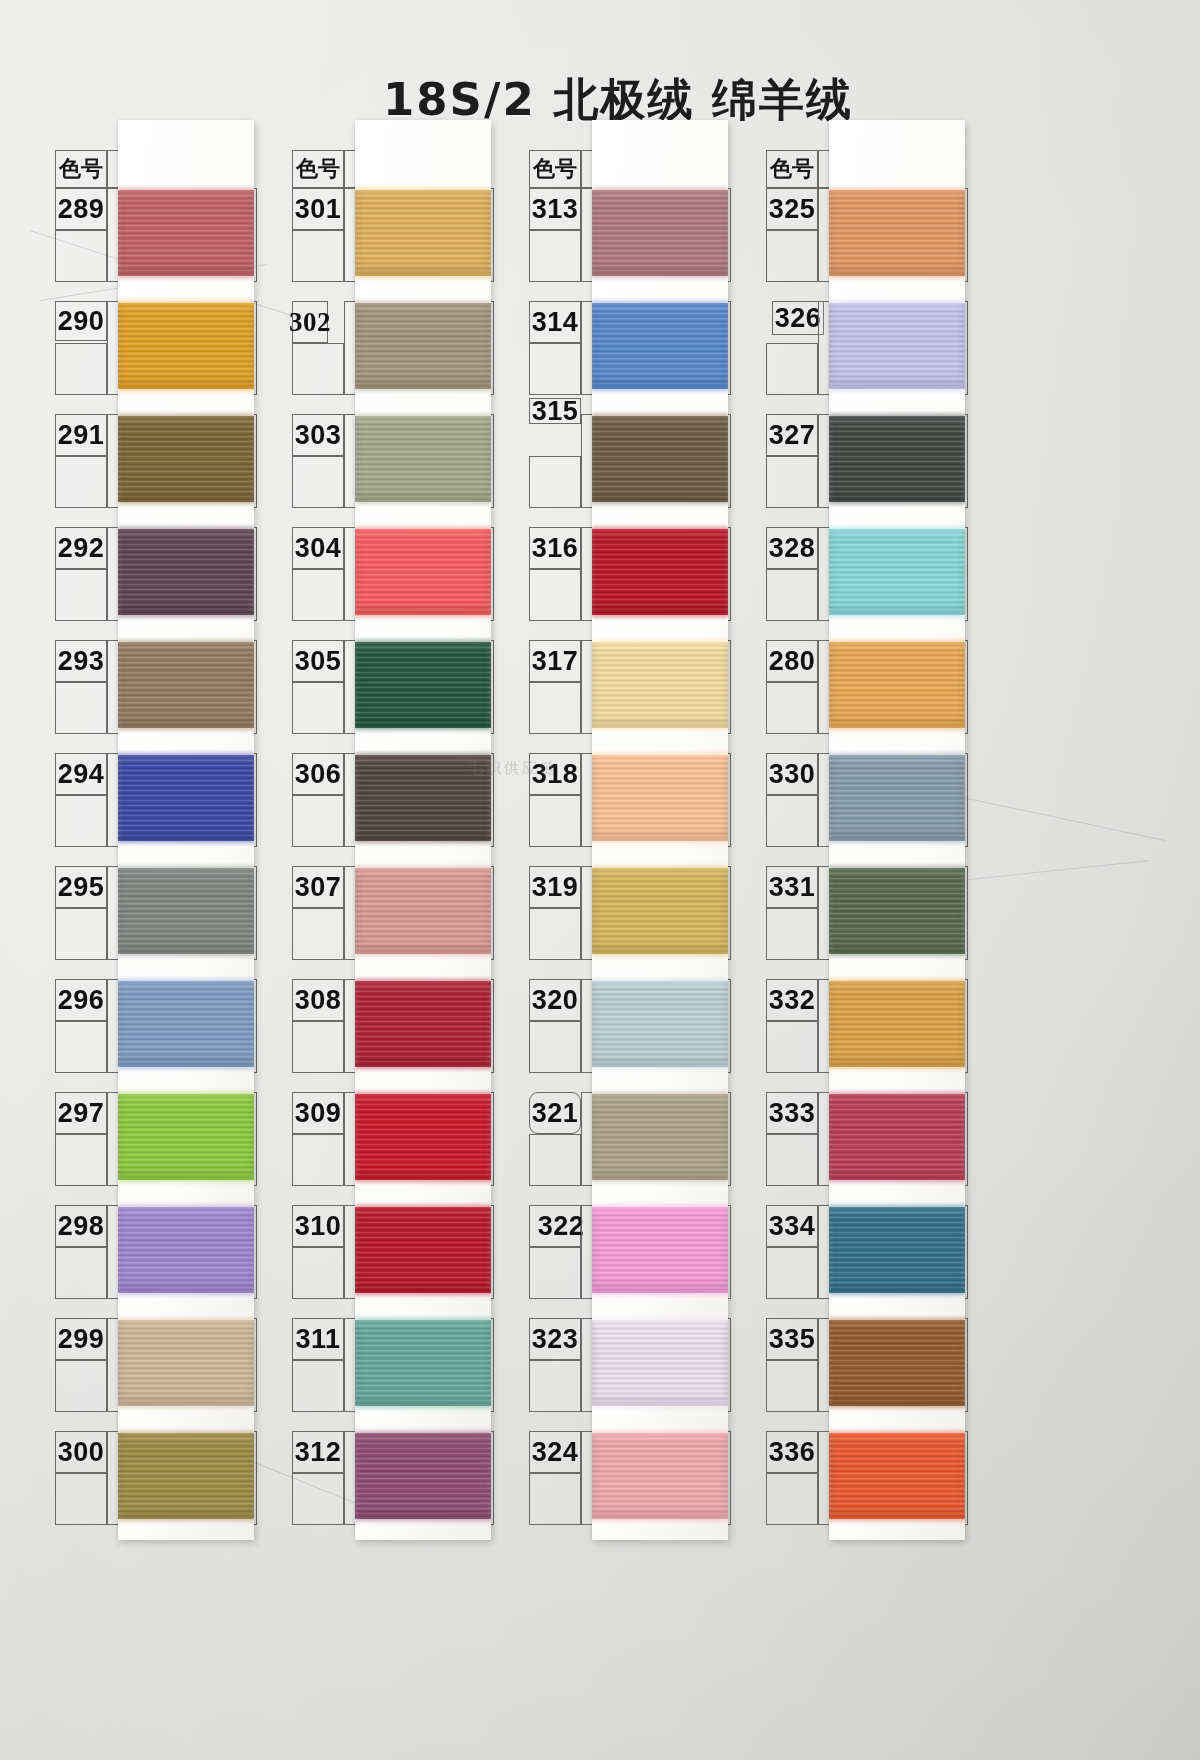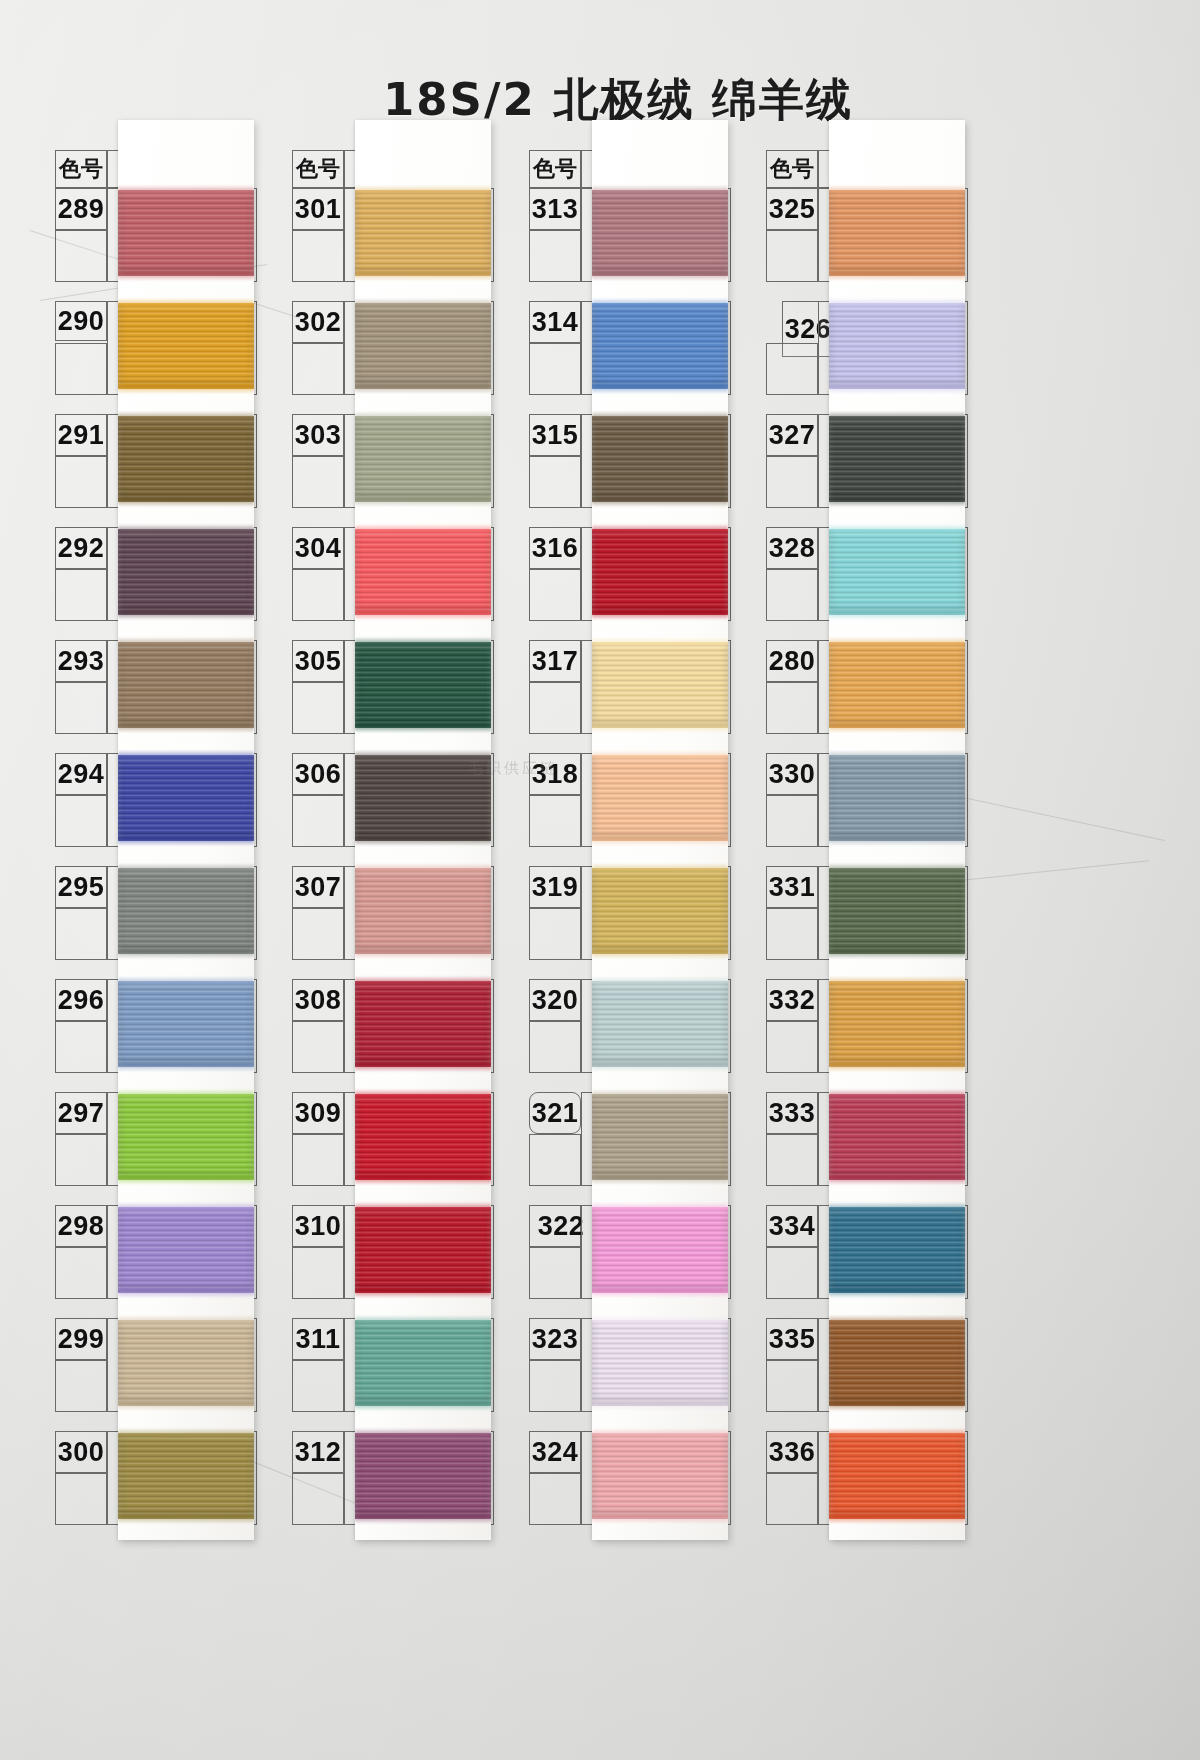--- a/index.html
+++ b/index.html
@@ -214,21 +214,21 @@
         </div>
       </div>
     </div>
     <div class="column" style="left: 292px;">
       <div class="labels">
         <div class="lbl head" style="left: 0px; top: 30px; width: 52px; height: 38px;">色号</div>
         <div class="lbl" style="left: 52px; top: 30px; width: 40px; height: 38px;"></div>
         <div class="lbl num" style="left: 0px; top: 68px; width: 52px; height: 42px;">301</div>
         <div class="lbl" style="left: 0px; top: 110px; width: 52px; height: 52px;"></div>
         <div class="lbl" style="left: 52px; top: 68px; width: 150px; height: 94px;"></div>
-        <div class="lbl num" style="left: 0px; top: 181px; width: 52px; height: 42px;">302</div>
+        <div class="lbl num" style="left: 0px; top: 181px; width: 36px; height: 42px; font-family: Liberation Serif, serif;">302</div>
         <div class="lbl" style="left: 0px; top: 223px; width: 52px; height: 52px;"></div>
         <div class="lbl" style="left: 52px; top: 181px; width: 150px; height: 94px;"></div>
         <div class="lbl num" style="left: 0px; top: 294px; width: 52px; height: 42px;">303</div>
         <div class="lbl" style="left: 0px; top: 336px; width: 52px; height: 52px;"></div>
         <div class="lbl" style="left: 52px; top: 294px; width: 150px; height: 94px;"></div>
         <div class="lbl num" style="left: 0px; top: 407px; width: 52px; height: 42px;">304</div>
         <div class="lbl" style="left: 0px; top: 449px; width: 52px; height: 52px;"></div>
         <div class="lbl" style="left: 52px; top: 407px; width: 150px; height: 94px;"></div>
         <div class="lbl num" style="left: 0px; top: 520px; width: 52px; height: 42px;">305</div>
         <div class="lbl" style="left: 0px; top: 562px; width: 52px; height: 52px;"></div>
@@ -321,21 +321,21 @@
     <div class="column" style="left: 529px;">
       <div class="labels">
         <div class="lbl head" style="left: 0px; top: 30px; width: 52px; height: 38px;">色号</div>
         <div class="lbl" style="left: 52px; top: 30px; width: 40px; height: 38px;"></div>
         <div class="lbl num" style="left: 0px; top: 68px; width: 52px; height: 42px;">313</div>
         <div class="lbl" style="left: 0px; top: 110px; width: 52px; height: 52px;"></div>
         <div class="lbl" style="left: 52px; top: 68px; width: 150px; height: 94px;"></div>
         <div class="lbl num" style="left: 0px; top: 181px; width: 52px; height: 42px;">314</div>
         <div class="lbl" style="left: 0px; top: 223px; width: 52px; height: 52px;"></div>
         <div class="lbl" style="left: 52px; top: 181px; width: 150px; height: 94px;"></div>
-        <div class="lbl num" style="left: 0px; top: 294px; width: 52px; height: 42px;">315</div>
+        <div class="lbl num" style="left: 0px; top: 278px; width: 52px; height: 26px;">315</div>
         <div class="lbl" style="left: 0px; top: 336px; width: 52px; height: 52px;"></div>
         <div class="lbl" style="left: 52px; top: 294px; width: 150px; height: 94px;"></div>
         <div class="lbl num" style="left: 0px; top: 407px; width: 52px; height: 42px;">316</div>
         <div class="lbl" style="left: 0px; top: 449px; width: 52px; height: 52px;"></div>
         <div class="lbl" style="left: 52px; top: 407px; width: 150px; height: 94px;"></div>
         <div class="lbl num" style="left: 0px; top: 520px; width: 52px; height: 42px;">317</div>
         <div class="lbl" style="left: 0px; top: 562px; width: 52px; height: 52px;"></div>
         <div class="lbl" style="left: 52px; top: 520px; width: 150px; height: 94px;"></div>
         <div class="lbl num" style="left: 0px; top: 633px; width: 52px; height: 42px;">318</div>
         <div class="lbl" style="left: 0px; top: 675px; width: 52px; height: 52px;"></div>
@@ -422,21 +422,21 @@
         </div>
       </div>
     </div>
     <div class="column" style="left: 766px;">
       <div class="labels">
         <div class="lbl head" style="left: 0px; top: 30px; width: 52px; height: 38px;">色号</div>
         <div class="lbl" style="left: 52px; top: 30px; width: 40px; height: 38px;"></div>
         <div class="lbl num" style="left: 0px; top: 68px; width: 52px; height: 42px;">325</div>
         <div class="lbl" style="left: 0px; top: 110px; width: 52px; height: 52px;"></div>
         <div class="lbl" style="left: 52px; top: 68px; width: 150px; height: 94px;"></div>
-        <div class="lbl num" style="left: 16px; top: 181px; width: 52px; height: 56px;">326</div>
+        <div class="lbl num" style="left: 6px; top: 181px; width: 52px; height: 34px;">326</div>
         <div class="lbl" style="left: 0px; top: 223px; width: 52px; height: 52px;"></div>
         <div class="lbl" style="left: 52px; top: 181px; width: 150px; height: 94px;"></div>
         <div class="lbl num" style="left: 0px; top: 294px; width: 52px; height: 42px;">327</div>
         <div class="lbl" style="left: 0px; top: 336px; width: 52px; height: 52px;"></div>
         <div class="lbl" style="left: 52px; top: 294px; width: 150px; height: 94px;"></div>
         <div class="lbl num" style="left: 0px; top: 407px; width: 52px; height: 42px;">328</div>
         <div class="lbl" style="left: 0px; top: 449px; width: 52px; height: 52px;"></div>
         <div class="lbl" style="left: 52px; top: 407px; width: 150px; height: 94px;"></div>
         <div class="lbl num" style="left: 0px; top: 520px; width: 52px; height: 42px;">280</div>
         <div class="lbl" style="left: 0px; top: 562px; width: 52px; height: 52px;"></div>

